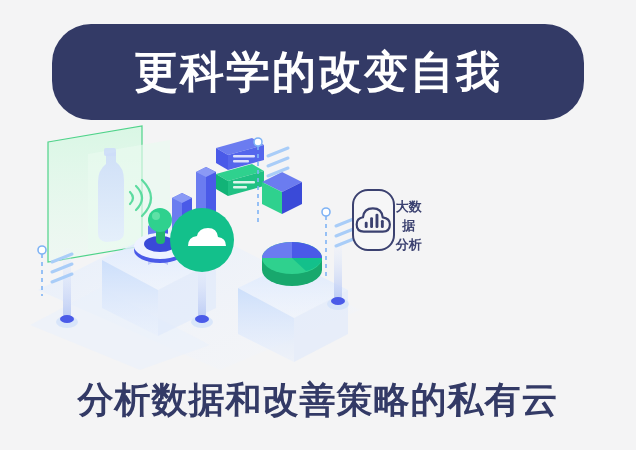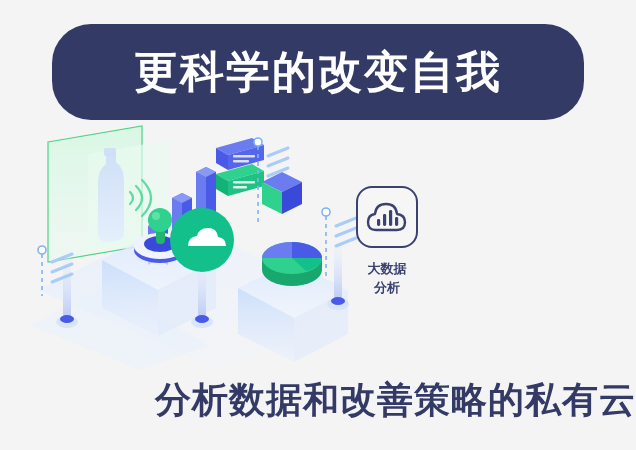--- a/index.html
+++ b/index.html
@@ -40,21 +40,21 @@
   .illustration svg { display: block; }
 
   
   .features {
     position: absolute;
     left: 352px; top: 186px;
     width: 248px;
     display: flex;
     justify-content: space-between;
   }
-  .feature { width: 70px; display: flex; flex-direction: column; align-items: center; }
+  .feature { width: 70px; display: flex; flex-direction: row; align-items: center; }
   .feature-icon {
     width: 62px; height: 62px;
     border: 2px solid #3b4170;
     border-radius: 16px;
     background: #f6f6f7;
     display: flex; align-items: center; justify-content: center;
     overflow: hidden;
   }
   .feature-label {
     margin-top: 12px;
@@ -63,21 +63,21 @@
     font-weight: 700;
     line-height: 1.45;
     text-align: center;
     white-space: pre-line;
   }
 
   
   .footer-tagline {
     position: absolute;
     left: 0; right: 0; top: 382px;
-    text-align: right;
+    text-align: center;
     color: #333a66;
     font-size: 36px;
     font-weight: 700;
     letter-spacing: 1px;
     line-height: 1;
     white-space: nowrap;
   }
 </style>
 </head>
 <body>

